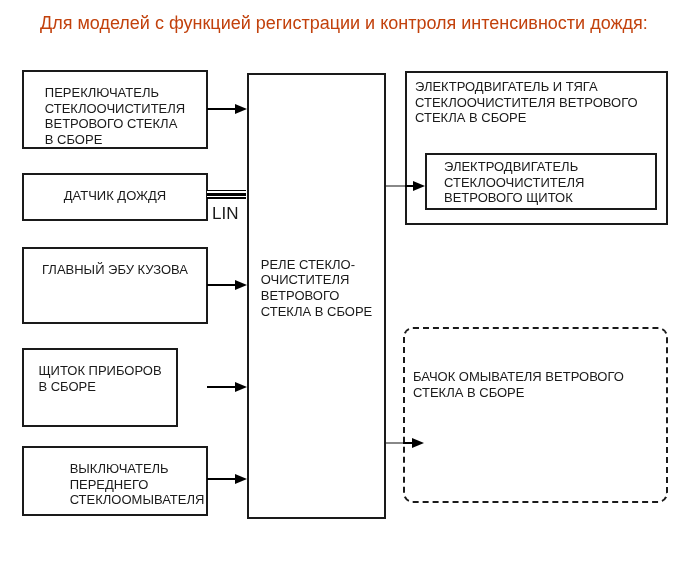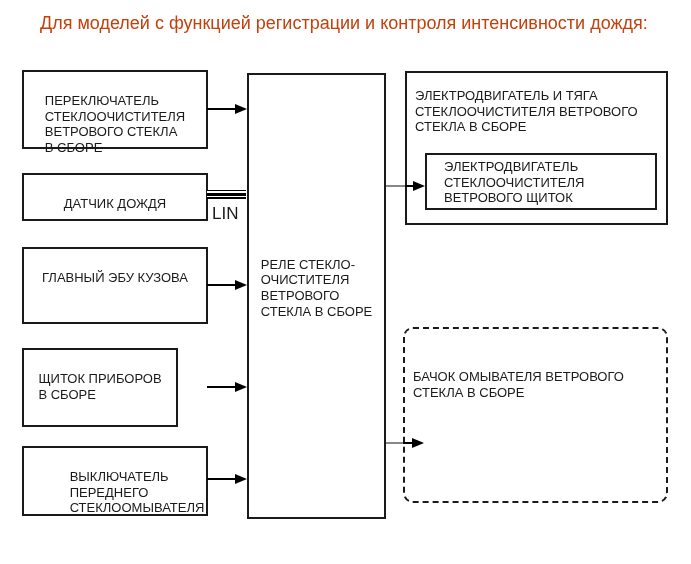--- a/index.html
+++ b/index.html
@@ -14,26 +14,26 @@
     margin-left:24px;
   }
   .box{
     position:absolute;border:2px solid #1a1a1a;background:#fff;
     box-sizing:border-box;
   }
   .txt{
     white-space:pre-line;font-size:13px;line-height:15.6px;color:#1a1a1a;
   }
   
-  .leftbox .txt{width:fit-content;margin:16px auto;padding-top:5px;text-align:left;}
+  .leftbox .txt{width:fit-content;margin:8px auto;padding-top:5px;text-align:left;}
   
   .relaybox{display:flex;align-items:center;justify-content:center;}
   .relaybox .txt{transform:translateY(-8px);}
   
-  .outer-rt .txt{padding:15px 6px 0 8px;}
+  .outer-rt .txt{padding:6px 6px 0 8px;}
   .inner-rt .txt{padding:4px 6px 0 17px;}
   .dashedbox{border:2px dashed #1a1a1a;border-radius:10px;}
   
   .conn{position:absolute;height:10px;}
   .conn .line{position:absolute;top:4px;height:2px;background:#000;}
   .conn .line-gray{position:absolute;top:4px;height:2px;background:#888888;}
   .conn .head{
     position:absolute;right:0;top:0;width:0;height:0;
     border-left:12px solid #000;border-top:5px solid transparent;
     border-bottom:5px solid transparent;

